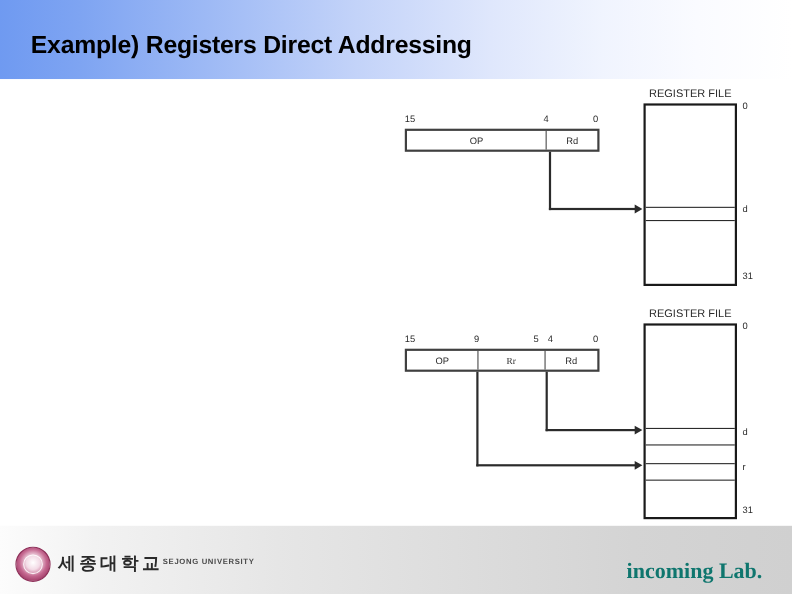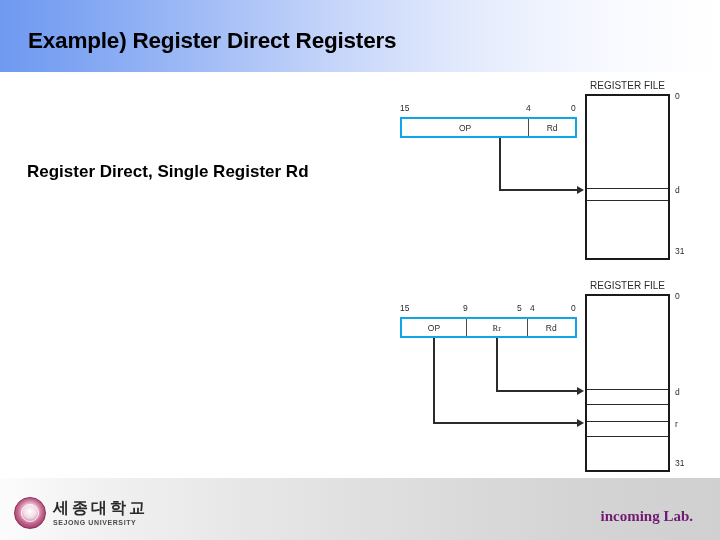--- a/index.html
+++ b/index.html
@@ -47,29 +47,29 @@
     position: absolute;
     font-size: 17px;
     font-weight: bold;
     color: #000000;
     white-space: nowrap;
   }
   #caption-single { left: 27px; top: 90px; }
   #caption-two    { left: 27px; top: 303px; }
 
   
-  .instr-wrap { position: absolute; margin-left: 32px; }
+  .instr-wrap { position: absolute; }
   #instr-1 { left: 368px; top: 45px; }
   #instr-2 { left: 368px; top: 245px; }
 
   .instr-box {
     position: relative;
     width: 177px;
     height: 21px;
-    border: 2px solid #0ea5e9;
+    border: 2px solid #404040;
     box-sizing: border-box;
     background: #ffffff;
     display: flex;
   }
   .field {
     position: relative;
     height: 100%;
     display: flex;
     align-items: center;
     justify-content: center;
@@ -170,55 +170,54 @@
     position: absolute;
     left: 6px; top: 6px;
     width: 16px; height: 16px;
     border-radius: 50%;
     border: 1.5px solid #ffffff;
     opacity: .85;
   }
   #logo-text-group {
     margin-left: 7px;
     display: flex;
-    flex-direction: column;
+    flex-direction: row;
     line-height: 1;
   }
   #logo-kr {
     font-size: 16px;
     font-weight: bold;
     color: #2a2a2a;
     letter-spacing: 3px;
   }
   #logo-en {
     margin-top: 3px;
     font-size: 7px;
     font-weight: bold;
     color: #4a4a4a;
     letter-spacing: 0.6px;
   }
   #footer-lab {
     position: absolute;
     right: 27px; top: 508px;
     font-family: "Liberation Serif", serif;
-    font-size: 15px;
-    font-weight: bold;
-    color: #701a75;
+    font-size: 20px;
+    font-weight: bold;
+    color: #0f766e;
     white-space: nowrap;
   }
 </style>
 </head>
 <body>
 
 <div id="header-band"></div>
-<div id="page-title">Example) Register Direct Registers</div>
+<div id="page-title">Example) Registers Direct Addressing</div>
 
 <div id="slide-body">
 
-  <div class="caption" id="caption-single">Register Direct, Single Register Rd</div>
 
   <div class="instr-wrap" id="instr-1">
     <div class="bitlabel" style="left:0px;">15</div>
     <div class="bitlabel" style="left:126px;">4</div>
     <div class="bitlabel" style="left:171px;">0</div>
 
     <div class="instr-box">
       <div class="field" style="width:73%;">OP</div>
       <div class="field" style="width:27%;">Rd</div>
     </div>

